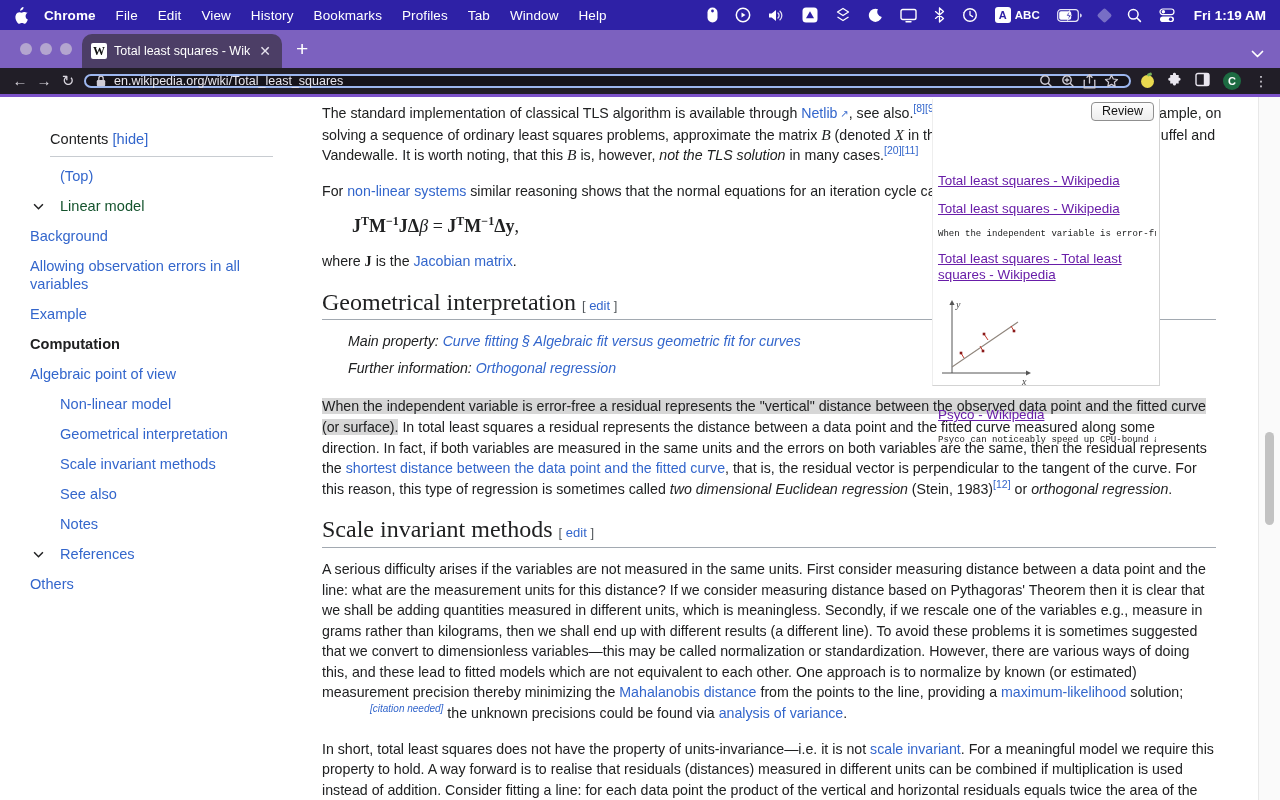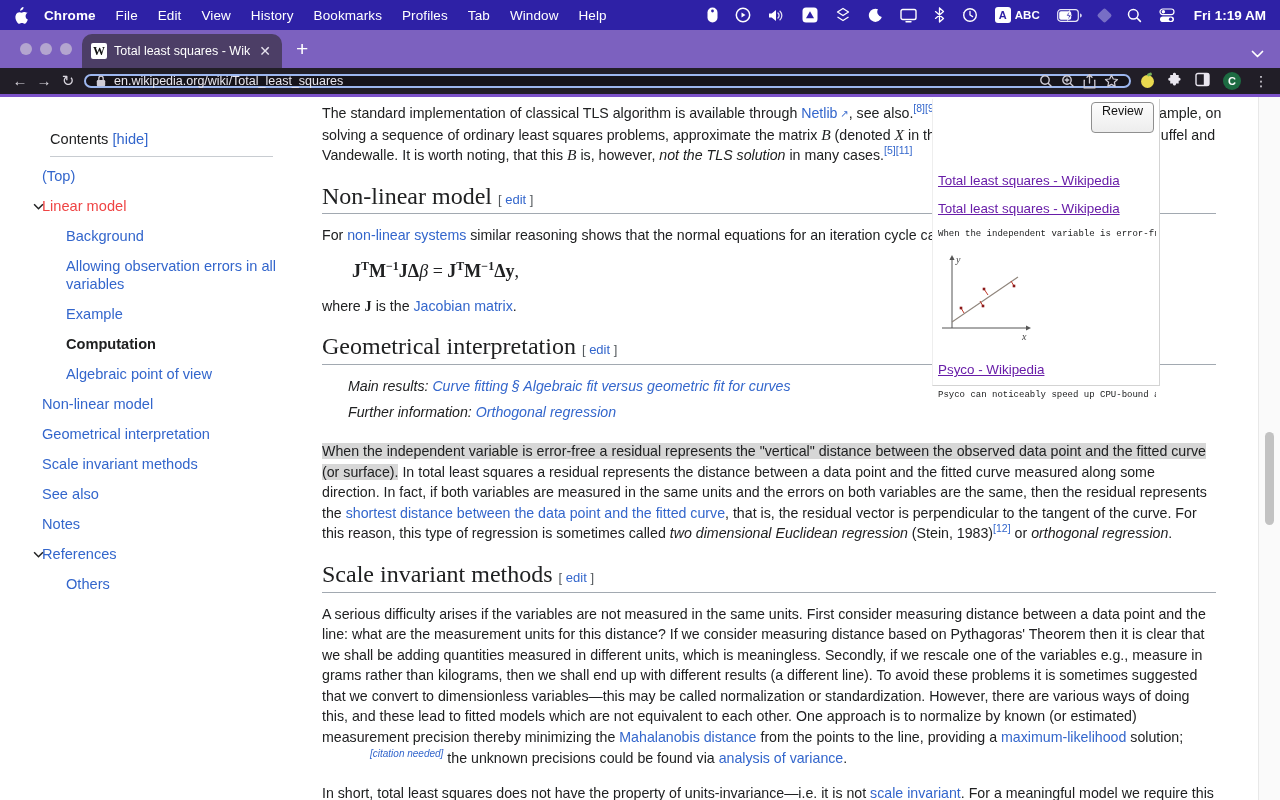--- a/index.html
+++ b/index.html
@@ -63,24 +63,24 @@
   .accentline { height:3px; background:#7c52c9; }
 
   
   .page { position:relative; height:703px; background:#fff; }
 
   
   .sidebar { position:absolute; left:0; top:0; width:300px; }
   .toc-header { margin:34px 0 0 50px; font-size:14.6px; color:#202122; }
   .toc-header .hide { color:#3366cc; }
   .toc-rule { margin:9px 0 10px 50px; width:223px; border:0; border-top:1px solid #c8ccd1; }
-  .toc-item { position:relative; padding-left:42px; margin-bottom:12px; font-size:14.6px; line-height:18px; width:290px; }
-  .toc-item.l1 { padding-left:66px; }
+  .toc-item { position:relative; padding-left:60px; margin-bottom:12px; font-size:14.6px; line-height:18px; width:290px; }
+  .toc-item.l1 { padding-left:30px; }
   .toc-item.link span { color:#3366cc; }
-  .toc-item.text span { color:#ef4444; }
+  .toc-item.text span { color:#14532d; }
   .toc-item.bold span { color:#202122; font-weight:700; }
   .toc-chev { position:absolute; left:33px; top:6px; width:11px; height:7px; color:#202122; }
 
   
   .article { position:absolute; left:322px; top:0; width:894px; color:#202122;
     font-size:14.2px; line-height:20.6px; }
   .article { padding-top:6px; }
   .article p { margin:0 0 15px 0; }
   .p1-line { white-space:nowrap; }
   h2.wh {
@@ -109,21 +109,21 @@
 
   
   .popup {
     position:absolute; left:932px; top:2px; width:228px; height:287px; background:#fff;
     border-right:1px solid #d3d3d3; border-bottom:1px solid #d3d3d3; border-left:1px solid #eee;
     z-index:6;
   }
   .pp-review {
     position:absolute; top:3px; right:5px; font-family:"Liberation Sans",sans-serif;
     font-size:12.5px; color:#111; background:linear-gradient(#fdfdfd,#ededed);
-    border:1px solid #8f8f8f; border-radius:4px; padding:1px 10px 14px;
+    border:1px solid #8f8f8f; border-radius:4px; padding:1px 10px 2px;
   }
   .pp-note {
     position:absolute; top:21px; left:4px; width:214px; height:33px; resize:both;
     border:2px solid #4285f4; border-radius:2px; font-family:"Liberation Mono",monospace;
     font-size:11px; padding:1px 4px; outline:none; overflow:hidden;
   }
   .pp-results { position:absolute; top:62px; left:5px; width:218px; }
   .pp-link { display:block; color:#681da8; text-decoration:underline; font-size:13.4px;
     line-height:16px; margin:12px 0; cursor:pointer; }
   .pp-mono { font-family:"Liberation Mono",monospace; font-size:9px; color:#202122;
@@ -338,53 +338,50 @@
             <path d="M1 1l4 4 4-4" stroke="currentColor" stroke-width="1.4" fill="none"></path>
           </svg><span>References</span></div>
         <div class="toc-item l1 link"><span>Others</span></div>
       </div>
   </div>
 
   <div class="article">
     <p>
       <span class="p1-line"><span>The standard implementation of classical TLS algorithm is available through </span><span class="sg-a">Netlib</span><span class="sg-ext"> ↗</span><span>, see also.</span><span class="sg-sup">[8][9]</span><span> All the algorithms are based, for example, on</span></span><br>
       <span class="p1-line"><span>solving a sequence of ordinary least squares problems, approximate the matrix </span><span class="sg-m">B</span><span> (denoted </span><span class="sg-m">X</span><span> in the literature), as introduced by Van Huffel and</span></span><br>
-      <span class="p1-line"><span>Vandewalle. It is worth noting, that this </span><span class="sg-m">B</span><span> is, however, </span><span class="sg-i">not the TLS solution</span><span> in many cases.</span><span class="sg-sup">[5][11]</span></span>
+      <span class="p1-line"><span>Vandewalle. It is worth noting, that this </span><span class="sg-m">B</span><span> is, however, </span><span class="sg-i">not the TLS solution</span><span> in many cases.</span><span class="sg-sup">[20][11]</span></span>
     </p>
 
-    <h2 class="wh">
-      <span>Non-linear model</span>
-      <span class="editsec"><span class="br">[ </span><a class="ed">edit</a><span class="br"> ]</span></span>
-    </h2>
     <p><span>For </span><span class="sg-a">non-linear systems</span><span> similar reasoning shows that the normal equations for an iteration cycle can be written as</span></p>
     <div class="formula"><span class="sg-mb">J</span><span class="sg-msup">T</span><span class="sg-mb">M</span><span class="sg-msup">−1</span><span class="sg-mb">JΔ</span><span class="sg-mi">β</span><span class="sg-mf"> = </span><span class="sg-mb">J</span><span class="sg-msup">T</span><span class="sg-mb">M</span><span class="sg-msup">−1</span><span class="sg-mb">Δy</span><span class="sg-mf">,</span></div>
     <p><span>where </span><span class="sg-mb">J</span><span> is the </span><span class="sg-a">Jacobian matrix</span><span>.</span></p>
 
     <h2 class="wh">
       <span>Geometrical interpretation</span>
       <span class="editsec"><span class="br">[ </span><a class="ed">edit</a><span class="br"> ]</span></span>
     </h2>
-    <div class="ind-it"><span class="sg-i">Main results: </span><span class="sg-ai">Curve fitting § Algebraic fit versus geometric fit for curves</span></div>
+    <div class="ind-it"><span class="sg-i">Main property: </span><span class="sg-ai">Curve fitting § Algebraic fit versus geometric fit for curves</span></div>
     <div class="ind-it"><span class="sg-i">Further information: </span><span class="sg-ai">Orthogonal regression</span></div>
     <p><span class="sg-hl">When the independent variable is error-free a residual represents the "vertical" distance between the observed data point and the fitted curve (or surface).</span><span> In total least squares a residual represents the distance between a data point and the fitted curve measured along some direction. In fact, if both variables are measured in the same units and the errors on both variables are the same, then the residual represents the </span><span class="sg-a">shortest distance between the data point and the fitted curve</span><span>, that is, the residual vector is perpendicular to the tangent of the curve. For this reason, this type of regression is sometimes called </span><span class="sg-i">two dimensional Euclidean regression</span><span> (Stein, 1983)</span><span class="sg-sup">[12]</span><span> or </span><span class="sg-i">orthogonal regression</span><span>.</span></p>
 
     <h2 class="wh">
       <span>Scale invariant methods</span>
       <span class="editsec"><span class="br">[ </span><a class="ed">edit</a><span class="br"> ]</span></span>
     </h2>
     <p><span>A serious difficulty arises if the variables are not measured in the same units. First consider measuring distance between a data point and the line: what are the measurement units for this distance? If we consider measuring distance based on Pythagoras' Theorem then it is clear that we shall be adding quantities measured in different units, which is meaningless. Secondly, if we rescale one of the variables e.g., measure in grams rather than kilograms, then we shall end up with different results (a different line). To avoid these problems it is sometimes suggested that we convert to dimensionless variables—this may be called normalization or standardization. However, there are various ways of doing this, and these lead to fitted models which are not equivalent to each other. One approach is to normalize by known (or estimated) measurement precision thereby minimizing the </span><span class="sg-a">Mahalanobis distance</span><span> from the points to the line, providing a </span><span class="sg-a">maximum-likelihood</span><span> solution;</span><span class="sg-supi">[citation needed]</span><span> the unknown precisions could be found via </span><span class="sg-a">analysis of variance</span><span>.</span></p>
     <p><span>In short, total least squares does not have the property of units-invariance—i.e. it is not </span><span class="sg-a">scale invariant</span><span>. For a meaningful model we require this property to hold. A way forward is to realise that residuals (distances) measured in different units can be combined if multiplication is used instead of addition. Consider fitting a line: for each data point the product of the vertical and horizontal residuals equals twice the area of the triangle formed by the residual lines and the fitted line. We choose the line which minimizes the sum of these areas. Nobel laureate </span></p>
   </div>
 
   <div class="popup">
     <button class="pp-review">Review</button>
     <div class="pp-results" id="pp-results">
         <a class="pp-link">Total least squares - Wikipedia</a>
         <a class="pp-link">Total least squares - Wikipedia</a>
         <div class="pp-mono">When the independent variable is error-free</div>
+        <a class="pp-link">Total least squares - Total least squares - Wikipedia</a>
   <div class="pp-plot">
     <svg width="100" height="96" viewBox="0 0 100 96">
       <path d="M14 8 V78" stroke="#555" stroke-width="1"></path>
       <path d="M14 8 l-2.6 5 h5.2 z" fill="#555" transform="translate(0,-3)"></path>
       <path d="M4 78 H90" stroke="#555" stroke-width="1"></path>
       <path d="M90 78 l-5 -2.6 v5.2 z" fill="#555" transform="translate(3,0)"></path>
       <path d="M14 72 L80 27" stroke="#8f857c" stroke-width="1.1"></path>
       <g stroke="#c0392b" stroke-width="1">
         <path d="M23 58 L26 63"></path>
               <path d="M46 39 L50 45"></path>

